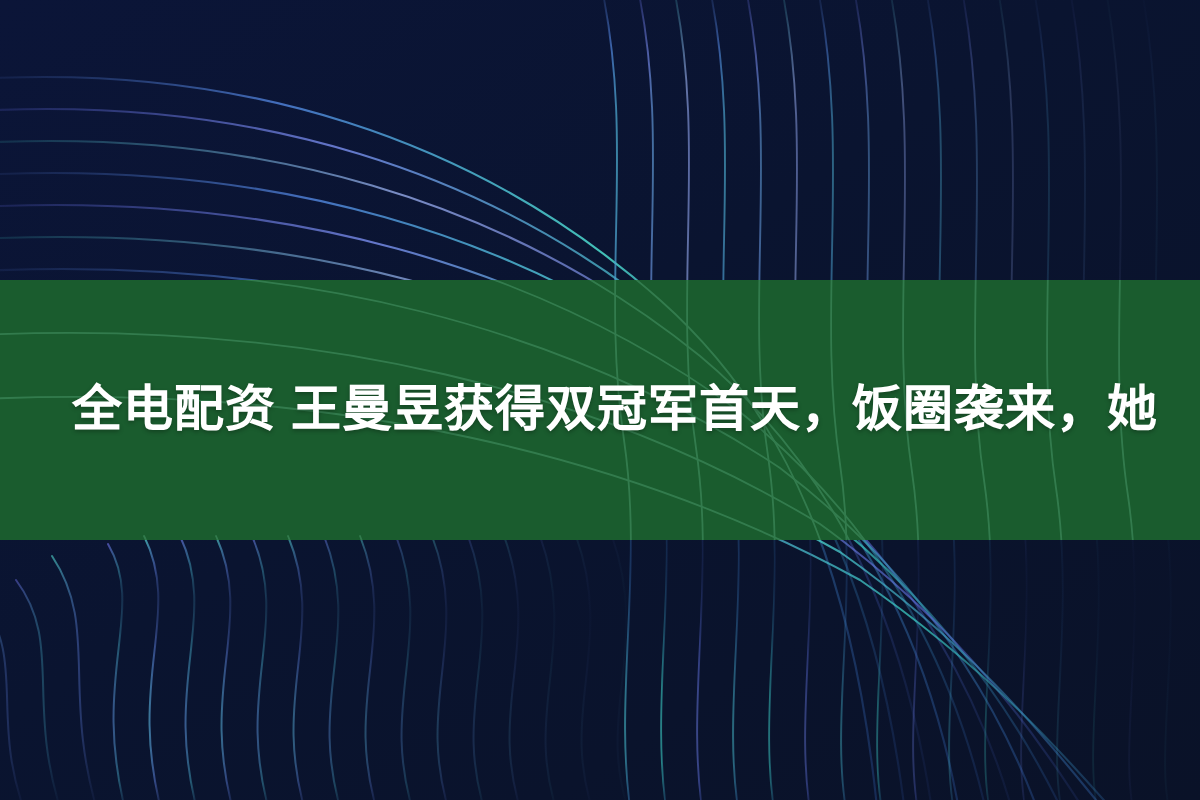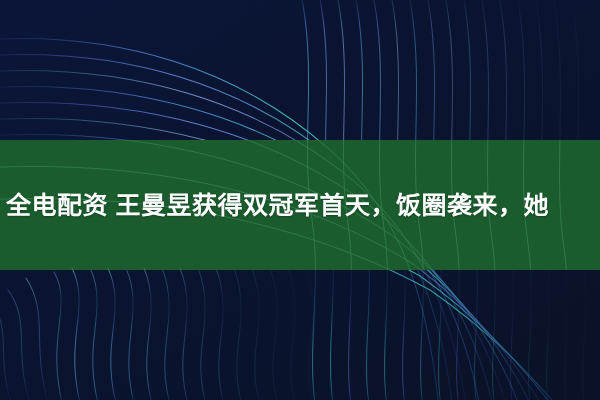--- a/index.html
+++ b/index.html
@@ -52,21 +52,21 @@
     position: absolute;
     left: 0;
     top: 140px;
     width: 600px;
     height: 130px;
     display: flex;
     flex-direction: column;
     justify-content: center;
     align-items: center;
     box-sizing: border-box;
-    padding: 0 2px;
+    padding: 0 32px;
     border-radius: 15px;
   }
   .hl-line {
     color: #ffffff;
     font-size: 25px;
     font-weight: bold;
     line-height: 44px;
     letter-spacing: 0.5px;
     white-space: nowrap;
     text-shadow: 0 1px 2px rgba(0,0,0,0.28);

